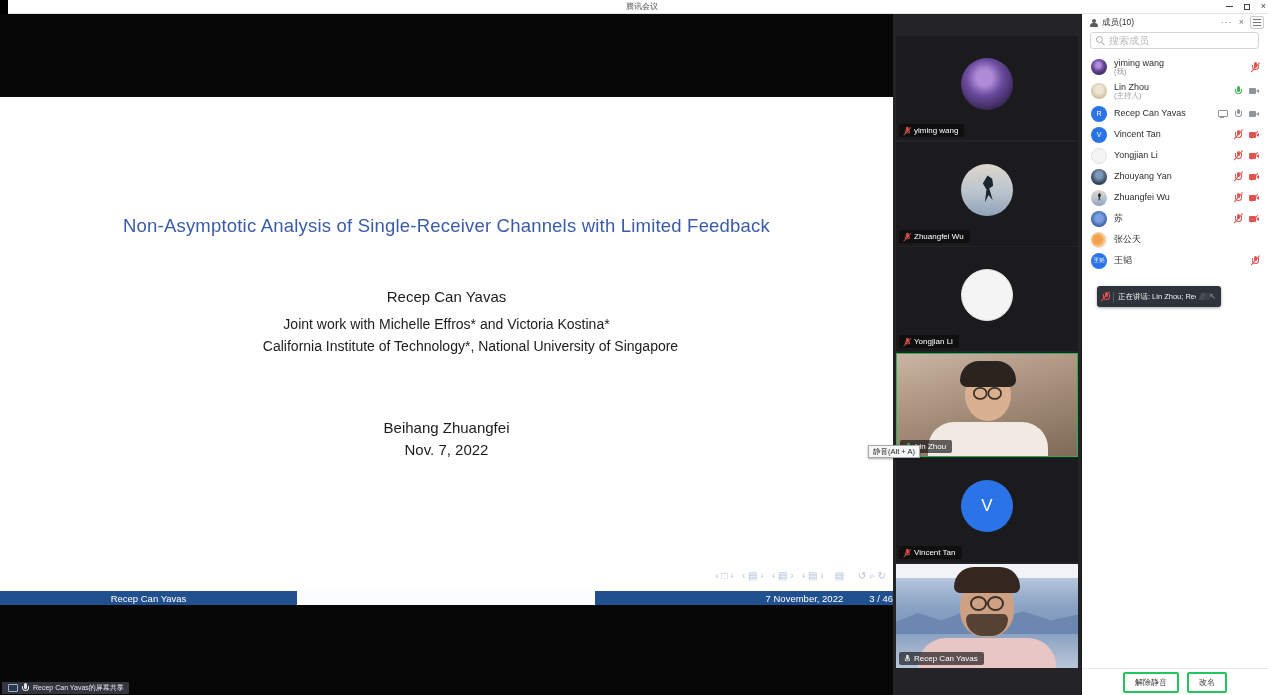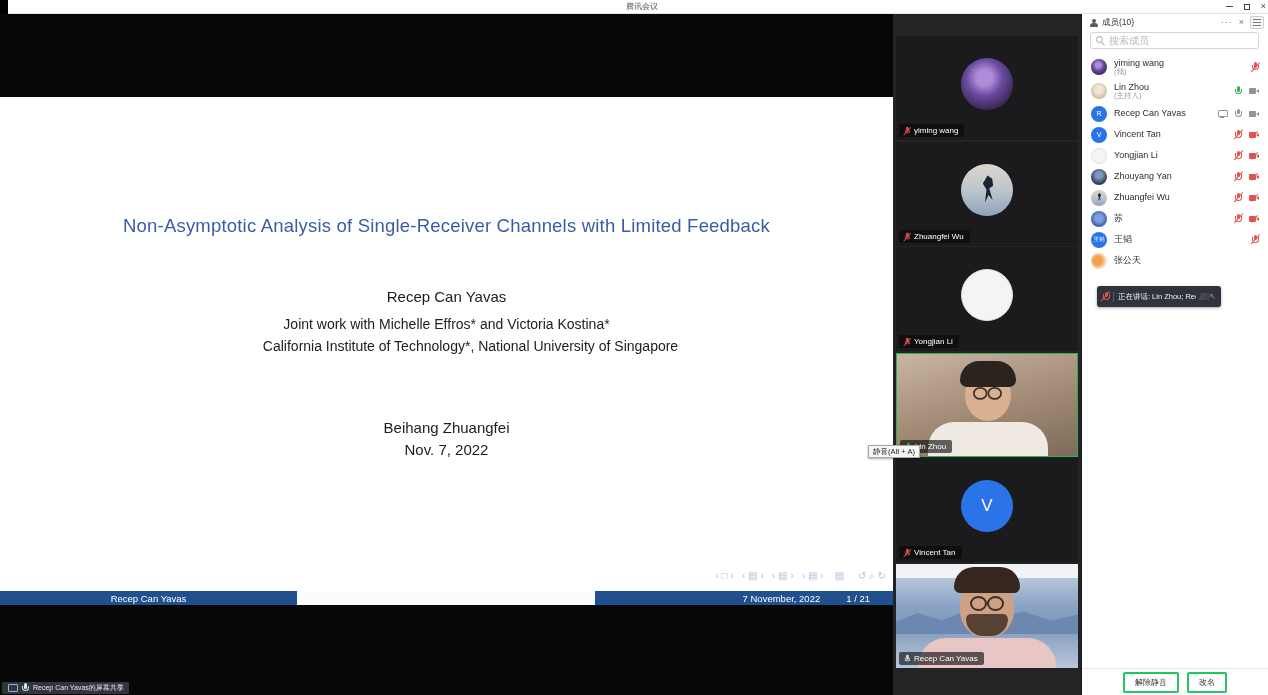--- a/index.html
+++ b/index.html
@@ -35,21 +35,21 @@
               font-size:15px; color:#1c1c1c; }
   .s-date   { position:absolute; top:344px; left:0; right:0; text-align:center;
               font-size:15px; color:#1c1c1c; }
   .s-nav    { position:absolute; right:7px; top:473px; font-size:10px;
               color:#b6c2da; white-space:pre; }
   .s-footer { position:absolute; left:0; bottom:0; width:893px; height:14px; display:flex; }
   .f-left  { width:297px; color:#fff; font-size:9.5px;
              display:flex; align-items:center; justify-content:center; }
   .f-mid   { width:298px; background:#fbfcfd; }
   .f-right { flex:1; color:#fff; font-size:9.5px; display:flex; align-items:center;
-             justify-content:flex-end; gap:26px; padding-right:23px; }
+             justify-content:flex-end; gap:26px; padding-right:0; }
 
   .share-banner { position:absolute; left:2px; top:668px; height:12px;
                   background:#31353e; border-radius:1px; display:flex; align-items:center;
                   gap:4px; padding:0 5px; font-size:7px; color:#e6e6e6; white-space:nowrap; }
 
   
   .video-col { position:absolute; left:893px; top:14px; width:188px; height:681px;
                background:#242427; }
   .tile { position:absolute; left:3px; width:182px; height:104px; background:#1b1b1e;
           overflow:hidden; }
@@ -218,21 +218,21 @@
     <div class="s-joint">Joint work with Michelle Effros* and Victoria Kostina*</div>
     <div class="s-affil">California Institute of Technology*, National University of Singapore</div>
     <div class="s-venue">Beihang Zhuangfei</div>
     <div class="s-date">Nov. 7, 2022</div>
     <div class="s-nav">‹ □ ›   ‹ ▤ ›   ‹ ▤ ›   ‹ ▤ ›    ▤     ↺ ⌕ ↻</div>
     <div class="s-footer">
       <div class="f-left" style="background: rgb(33, 80, 142);">Recep Can Yavas</div>
       <div class="f-mid"></div>
       <div class="f-right" style="background: rgb(33, 80, 142);">
         <span>7 November, 2022</span>
-        <span>1 / 21</span>
+        <span>3 / 46</span>
       </div>
     </div>
   </div>
   <div class="share-banner">
     <span class="screen-ico c-blue"></span>
     <span class="mic c-white"></span>
     <span>Recep Can Yavas的屏幕共享</span>
   </div>
 </div>
 
@@ -434,38 +434,38 @@
     <span class="m-icons">
           <span class="mic c-red">
             <i class="slash"></i>
           </span>
           <span class="cam c-red">
             <i class="slash"></i>
           </span>
         </span>
   </div>
       <div class="member-row">
+    <span class="av av-photo-orange"></span>
+    <span class="m-names">
+      <span class="m-name">张公天</span>
+
+    </span>
+    <span class="m-icons"></span>
+  </div>
+      <div class="member-row">
     <span class="av av-blue two-char">王韬</span>
     <span class="m-names">
       <span class="m-name">王韬</span>
 
     </span>
     <span class="m-icons">
           <span class="mic c-red">
             <i class="slash"></i>
           </span>
         </span>
-  </div>
-      <div class="member-row">
-    <span class="av av-photo-orange"></span>
-    <span class="m-names">
-      <span class="m-name">张公天</span>
-
-    </span>
-    <span class="m-icons"></span>
   </div>
     </div>
 
   <div class="p-toast">
     <span class="mic c-red">
         <i class="slash"></i>
       </span>
     <span class="toast-div"></span>
     <span class="toast-text">正在讲话: Lin Zhou; Rece...</span>
     <span class="toast-deco"></span>

